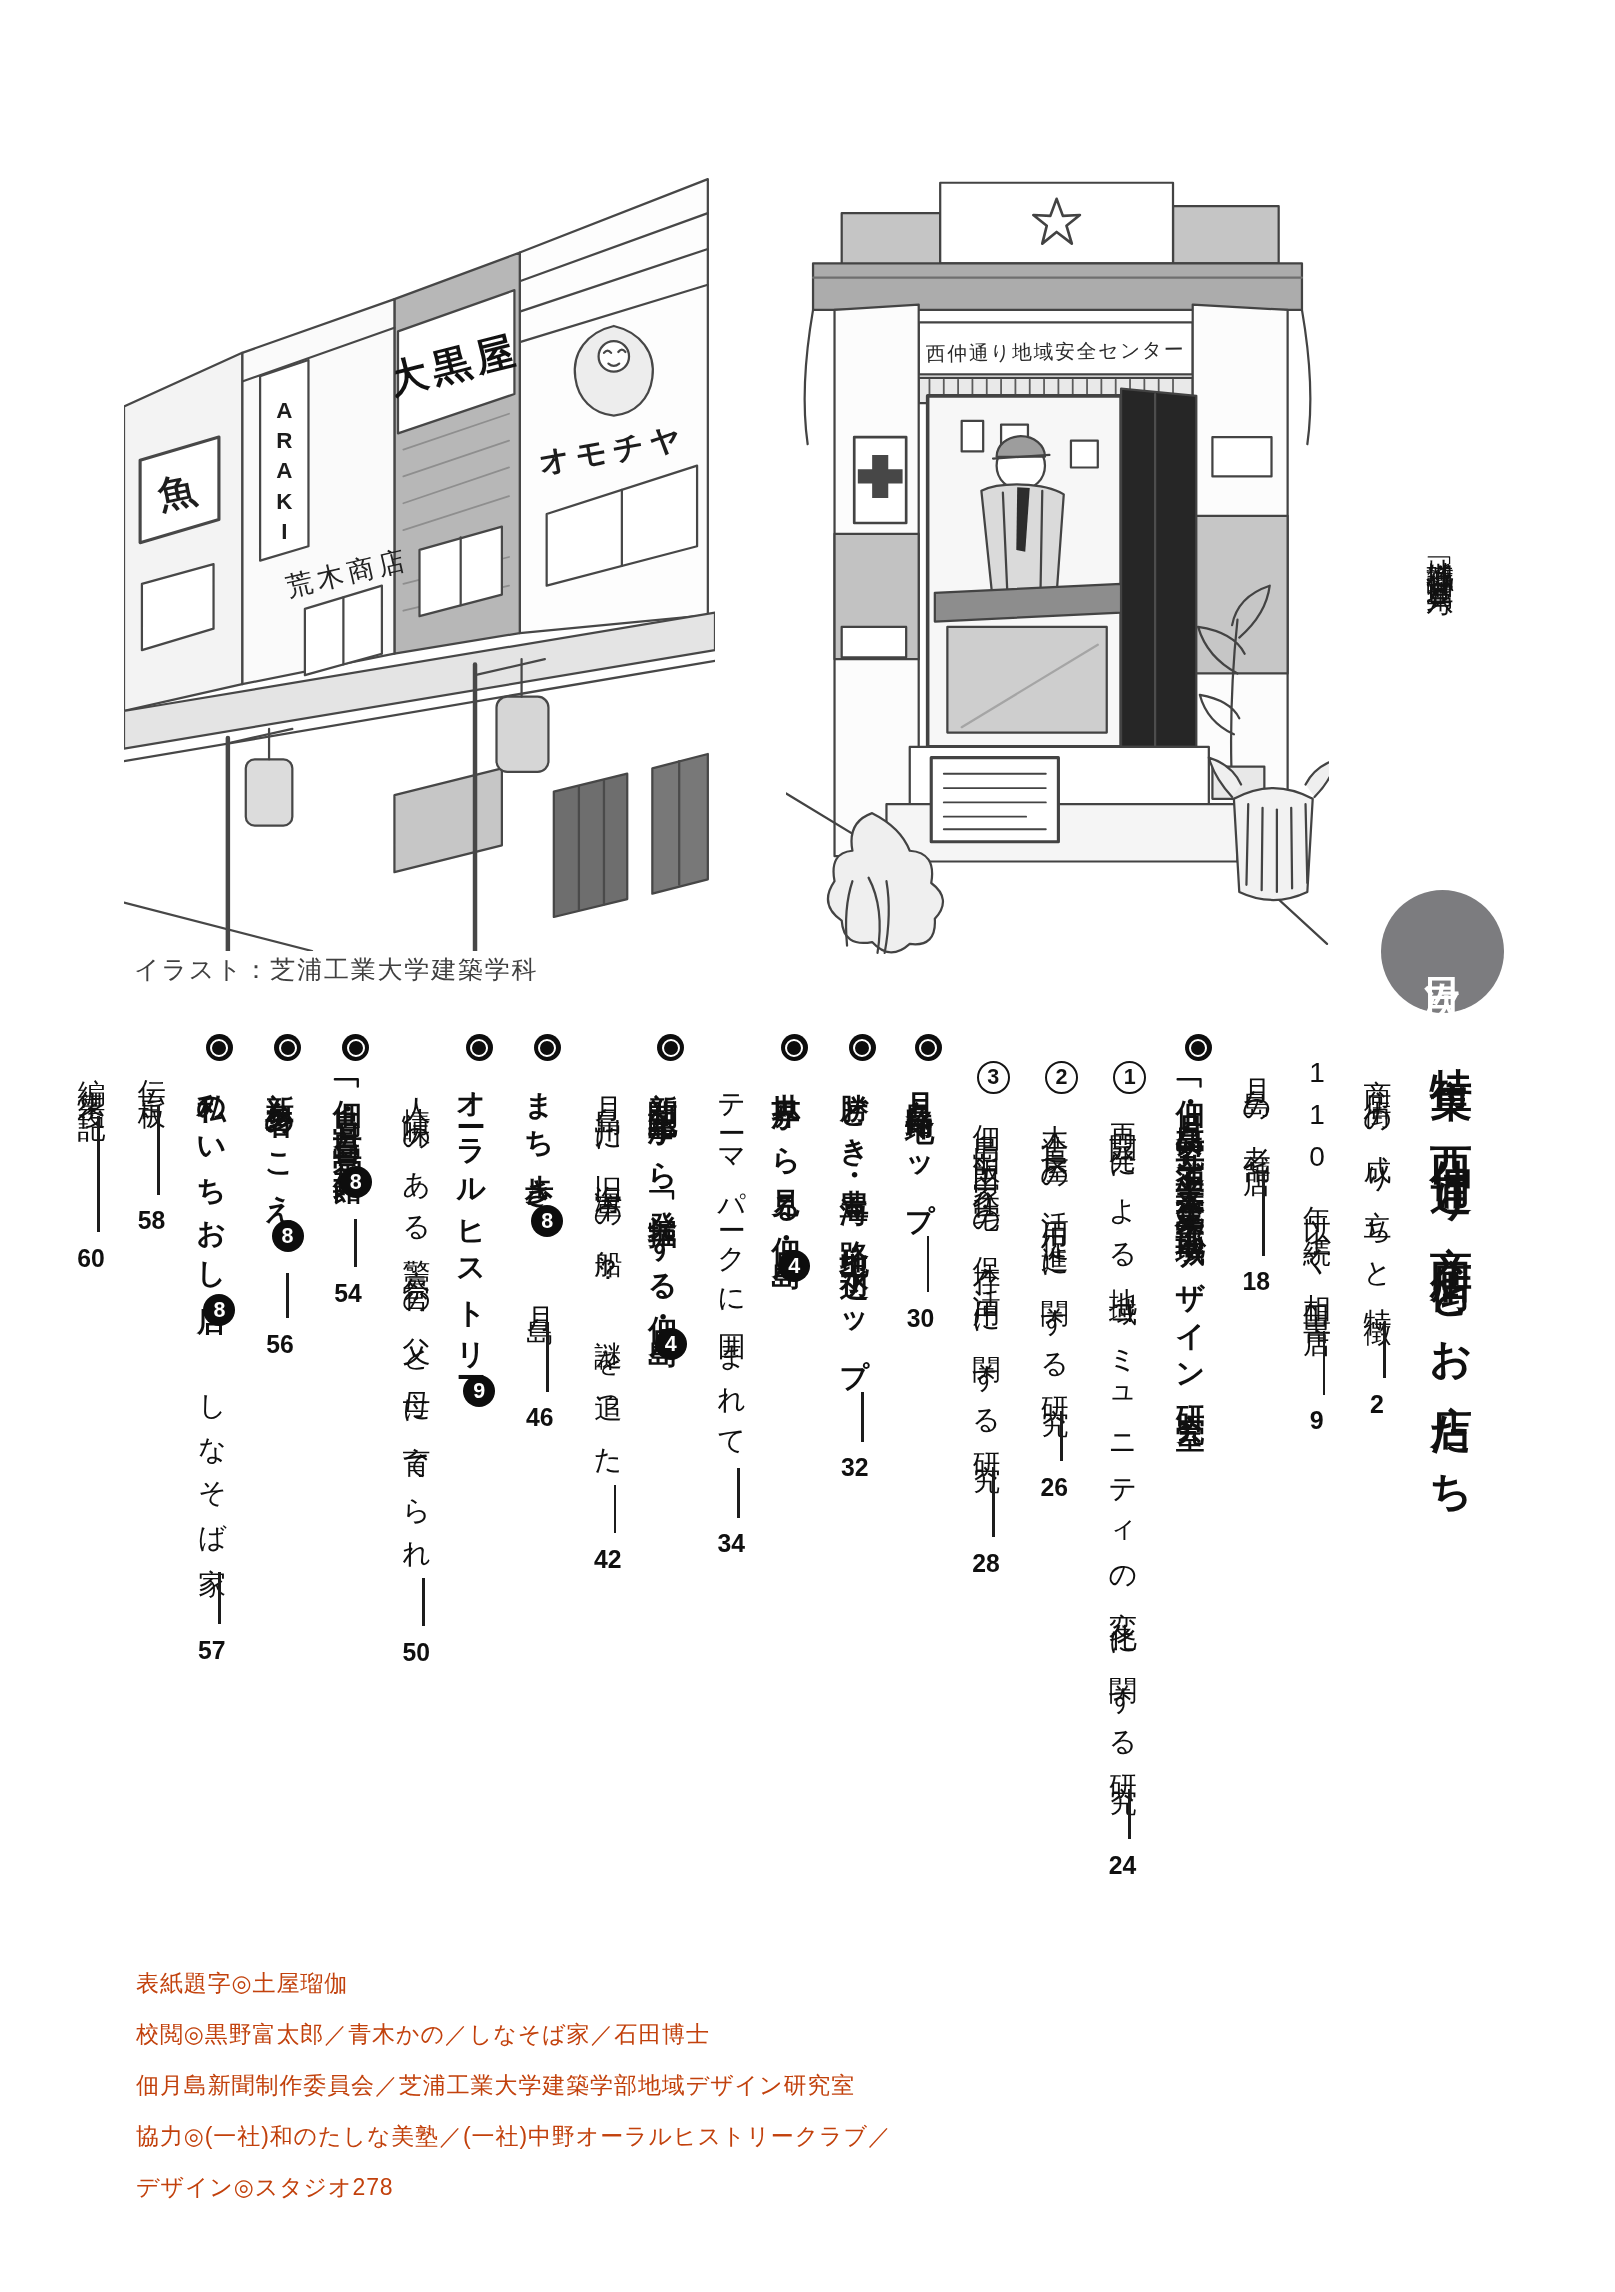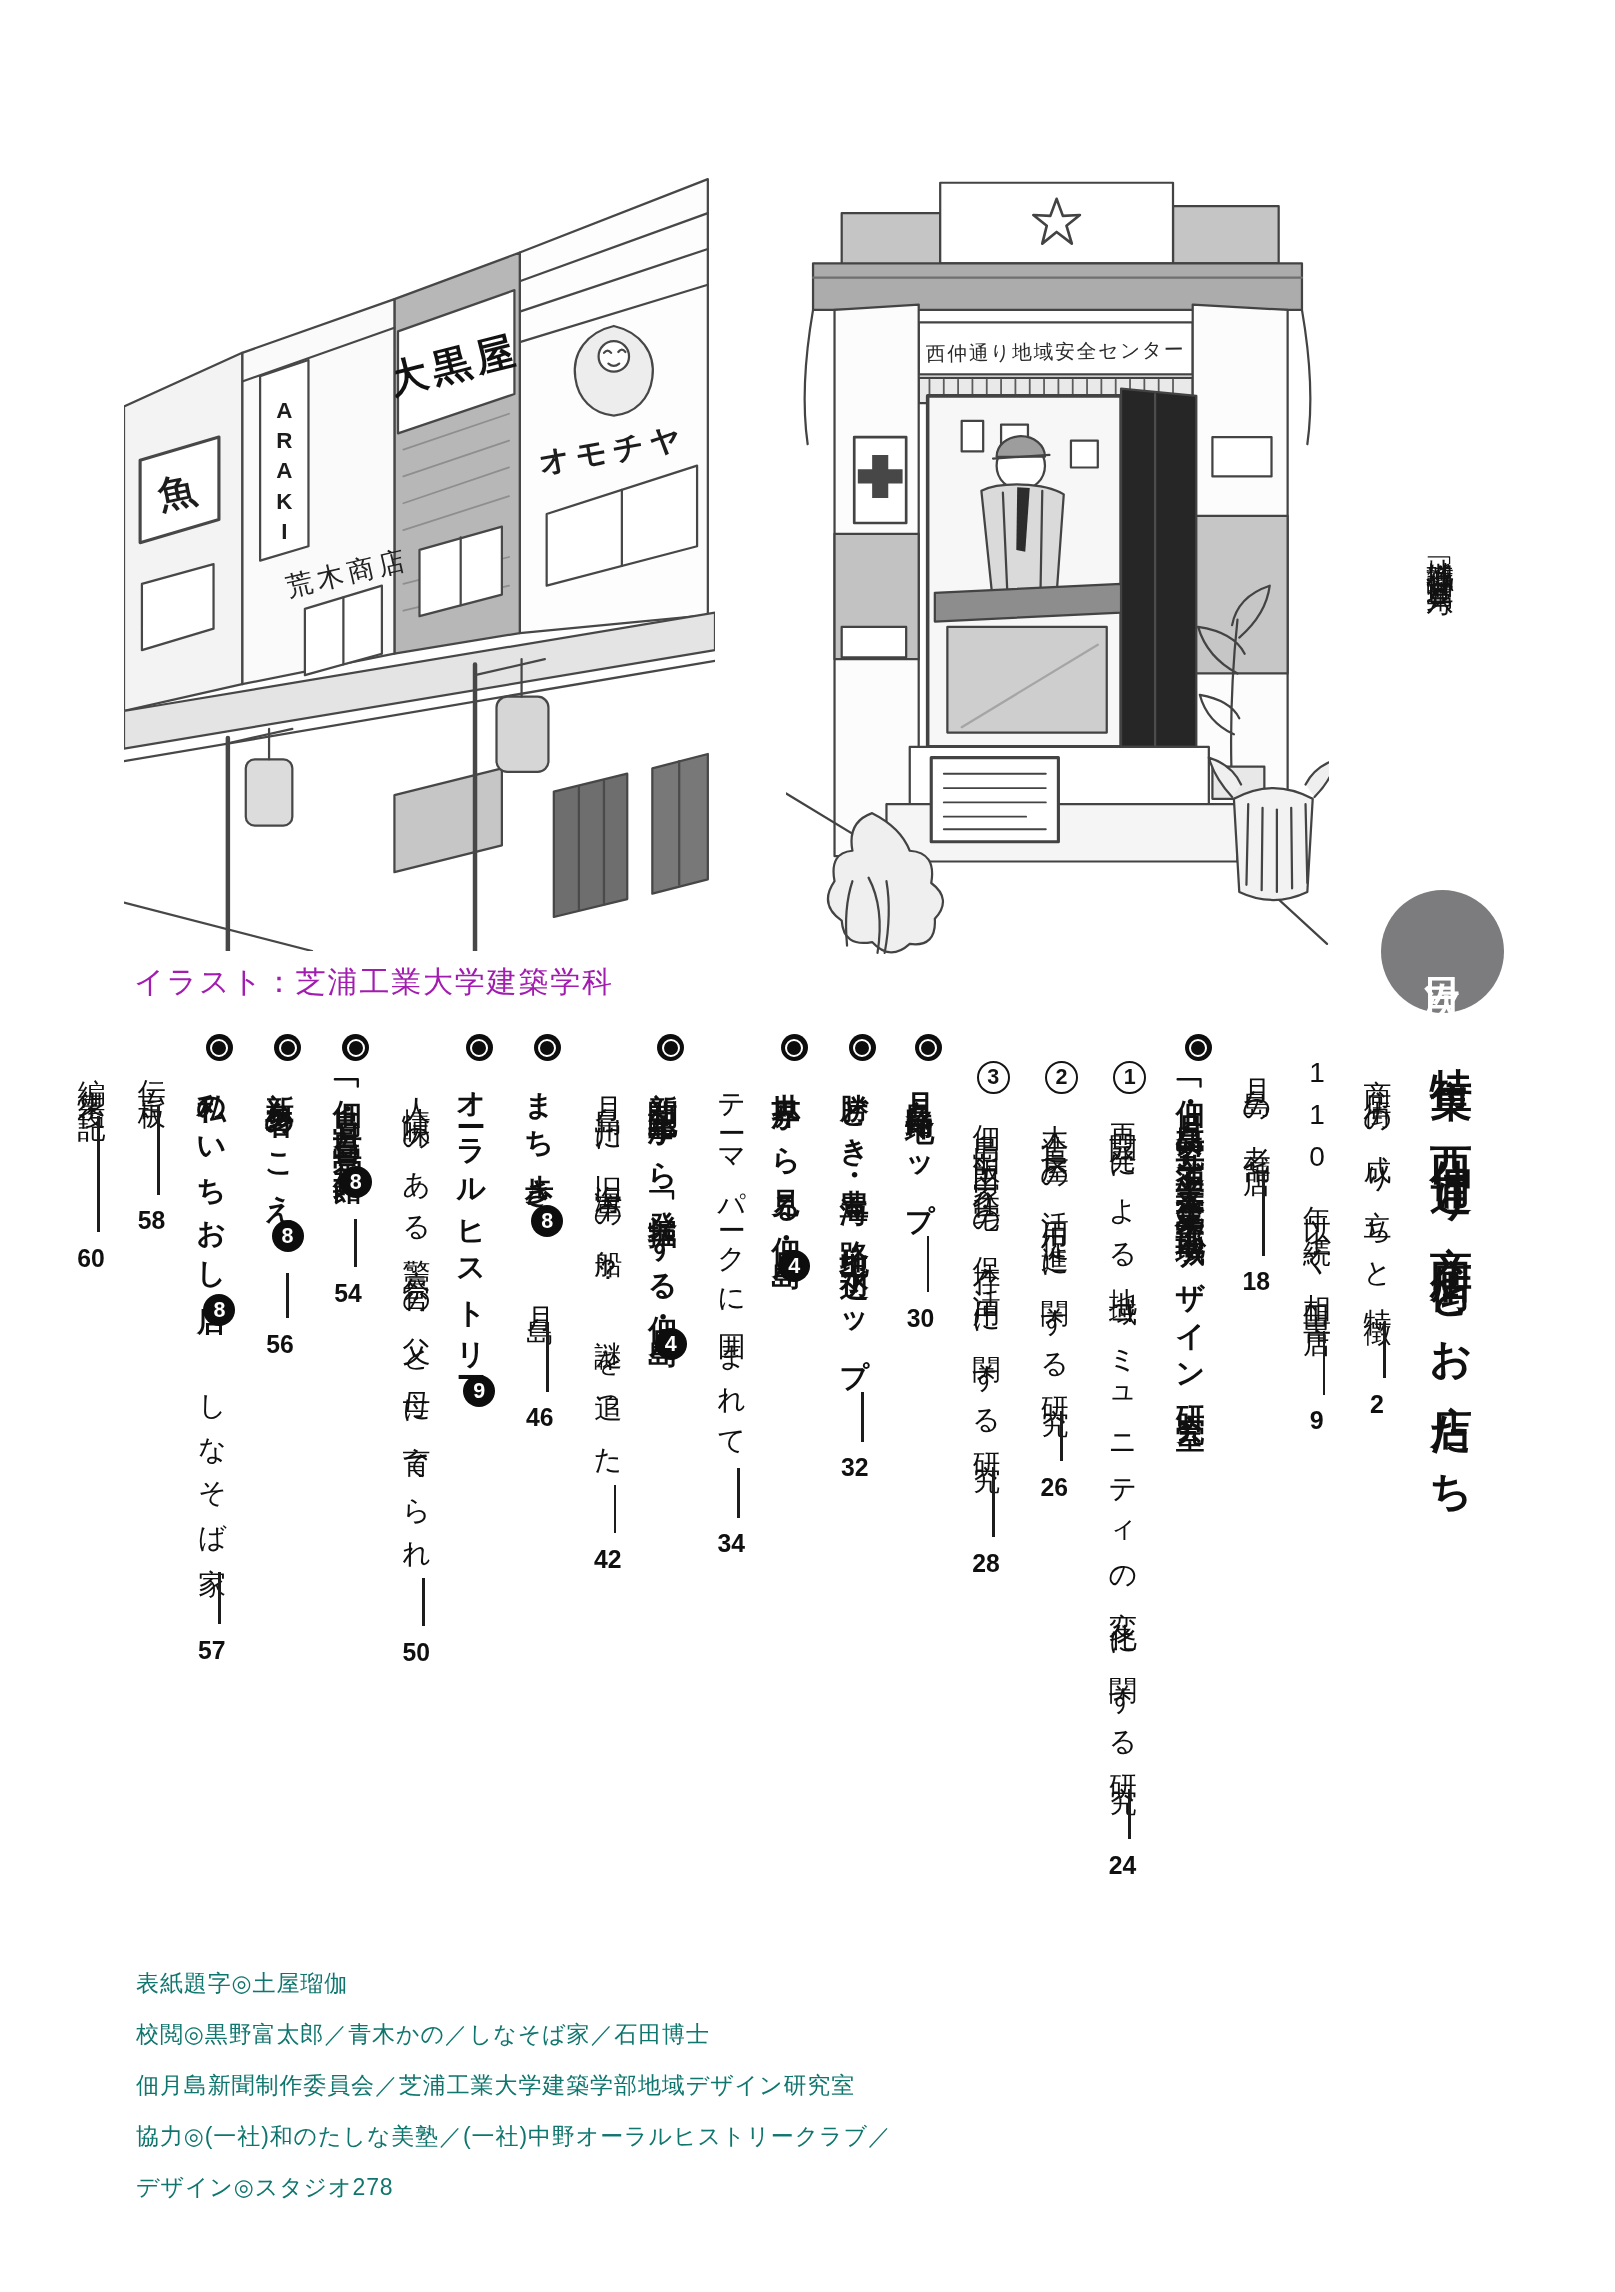--- a/index.html
+++ b/index.html
@@ -5,21 +5,21 @@
   html,body{margin:0;padding:0;background:#ffffff;}
   .canvas{position:relative;width:1616px;height:2293px;background:#fff;overflow:hidden;
           font-family:"Liberation Sans","DejaVu Sans",sans-serif;color:#161616;}
 
   
   .illus{position:absolute;}
   #street-illus{left:124px;top:163px;width:591px;height:788px;}
   #kiosk-illus{left:786px;top:172px;width:543px;height:788px;}
   svg text{font-family:"Liberation Sans","DejaVu Sans",sans-serif;}
 
-  .caption{position:absolute;left:134px;top:953px;font-size:30px;letter-spacing:1.8px;color:#a21caf;margin-top:9px;}
+  .caption{position:absolute;left:134px;top:953px;font-size:25px;letter-spacing:1.8px;color:#404040;}
 
   
   .edition{position:absolute;left:1422px;top:537px;height:394px;
            writing-mode:vertical-rl;font-family:"Liberation Serif","DejaVu Serif",serif;
            font-size:27px;letter-spacing:0.10em;color:#111;}
 
   
   .badge{position:absolute;left:1381px;top:890px;width:123px;height:123px;border-radius:50%;
          background:#7c7c7f;display:flex;align-items:center;justify-content:center;}
   .badge span{writing-mode:vertical-rl;color:#fff;font-size:39px;font-weight:800;letter-spacing:0.10em;}
@@ -41,21 +41,21 @@
           background:#0d0d0d;position:relative;vertical-align:middle;}
   .bullet::after{content:"";position:absolute;inset:4.5px;border:2.7px solid #fff;border-radius:50%;}
   .circ{display:inline-block;width:32px;height:32px;border-radius:50%;margin:5.4px 0 7.2px;
         text-align:center;vertical-align:middle;writing-mode:horizontal-tb;
         line-height:32px;font-size:21.5px;font-weight:700;letter-spacing:0;}
   .circ.black{background:#0d0d0d;color:#fff;}
   .circ.white{border:2.7px solid #141414;color:#141414;background:#fff;width:29px;height:29px;line-height:29px;}
 
   
   .credits{position:absolute;left:136px;top:1958px;font-size:23px;line-height:51px;
-           letter-spacing:0.9px;color:#0f766e;}
+           letter-spacing:0.9px;color:#c2410c;}
 </style>
 </head>
 <body>
 
 <div class="canvas">
 
   <svg id="street-illus" class="illus" viewBox="0 0 660 880">
     <g stroke="#474747" stroke-width="2.5" fill="none" stroke-linecap="round" stroke-linejoin="round">
 
       <polygon points="442,100 652,18 652,505 442,525" fill="#fdfdfd"></polygon>

